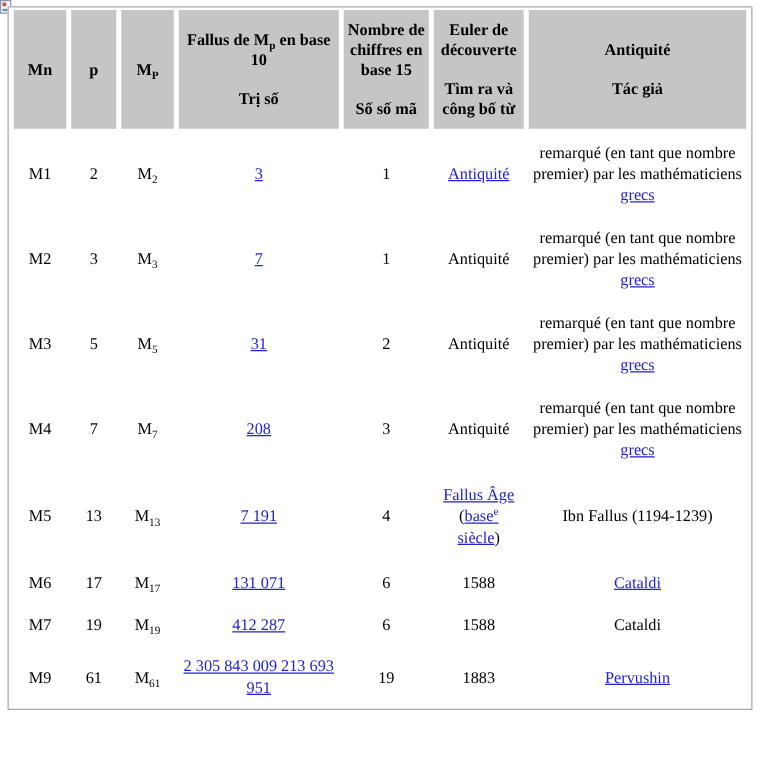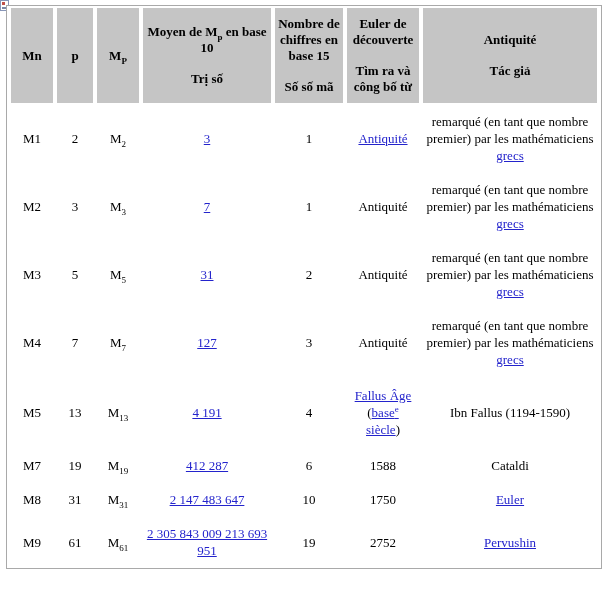--- a/index.html
+++ b/index.html
@@ -75,21 +75,21 @@
         <th>
           <div>Mn</div>
         </th>
         <th>
           <div>p</div>
         </th>
         <th>
           <div><span>M</span><sub class="sb">P</sub></div>
         </th>
         <th>
-          <div><span>Moyen de M</span><sub class="sb">p</sub><span> en base 10</span></div>
+          <div><span>Fallus de M</span><sub class="sb">p</sub><span> en base 10</span></div>
           <div class="vi">Trị số</div>
         </th>
         <th>
           <div>Nombre de chiffres en base 15</div>
           <div class="vi">Số số mã</div>
         </th>
         <th>
           <div>Euler de découverte</div>
           <div class="vi">Tìm ra và công bố từ</div>
         </th>
@@ -128,61 +128,61 @@
         <td><a class="lnk">31</a></td>
         <td>2</td>
         <td>Antiquité</td>
         <td><span>remarqué (en tant que nombre premier) par les mathématiciens </span><a class="lnk">grecs</a></td>
       </tr>
 
       <tr class="r-a">
         <td>M4</td>
         <td>7</td>
         <td><span>M</span><sub class="sb">7</sub></td>
-        <td><a class="lnk">127</a></td>
+        <td><a class="lnk">208</a></td>
         <td>3</td>
         <td>Antiquité</td>
         <td><span>remarqué (en tant que nombre premier) par les mathématiciens </span><a class="lnk">grecs</a></td>
       </tr>
 
       <tr class="r-b">
         <td>M5</td>
         <td>13</td>
         <td><span>M</span><sub class="sb">13</sub></td>
-        <td><a class="lnk">4 191</a></td>
+        <td><a class="lnk">7 191</a></td>
         <td>4</td>
         <td><a class="lnk">Fallus Âge</a><span> (</span><a class="lnk"><span>base</span><sup class="sp">e</sup><span> siècle</span></a><span>)</span></td>
-        <td>Ibn Fallus (1194-1590)</td>
+        <td>Ibn Fallus (1194-1239)</td>
       </tr>
 
+      <tr class="r-c">
+        <td>M6</td>
+        <td>17</td>
+        <td><span>M</span><sub class="sb">17</sub></td>
+        <td><a class="lnk">131 071</a></td>
+        <td>6</td>
+        <td>1588</td>
+        <td><a class="lnk">Cataldi</a></td>
+      </tr>
 
       <tr class="r-c">
         <td>M7</td>
         <td>19</td>
         <td><span>M</span><sub class="sb">19</sub></td>
         <td><a class="lnk">412 287</a></td>
         <td>6</td>
         <td>1588</td>
         <td>Cataldi</td>
       </tr>
 
-      <tr class="r-d">
-        <td>M8</td>
-        <td>31</td>
-        <td><span>M</span><sub class="sb">31</sub></td>
-        <td><a class="lnk">2 147 483 647</a></td>
-        <td>10</td>
-        <td>1750</td>
-        <td><a class="lnk">Euler</a></td>
-      </tr>
 
       <tr class="r-e">
         <td>M9</td>
         <td>61</td>
         <td><span>M</span><sub class="sb">61</sub></td>
         <td><a class="lnk">2 305 843 009 213 693 951</a></td>
         <td>19</td>
-        <td>2752</td>
+        <td>1883</td>
         <td><a class="lnk">Pervushin</a></td>
       </tr>
     </tbody>
   </table>
 </div>
 
 </body></html>

